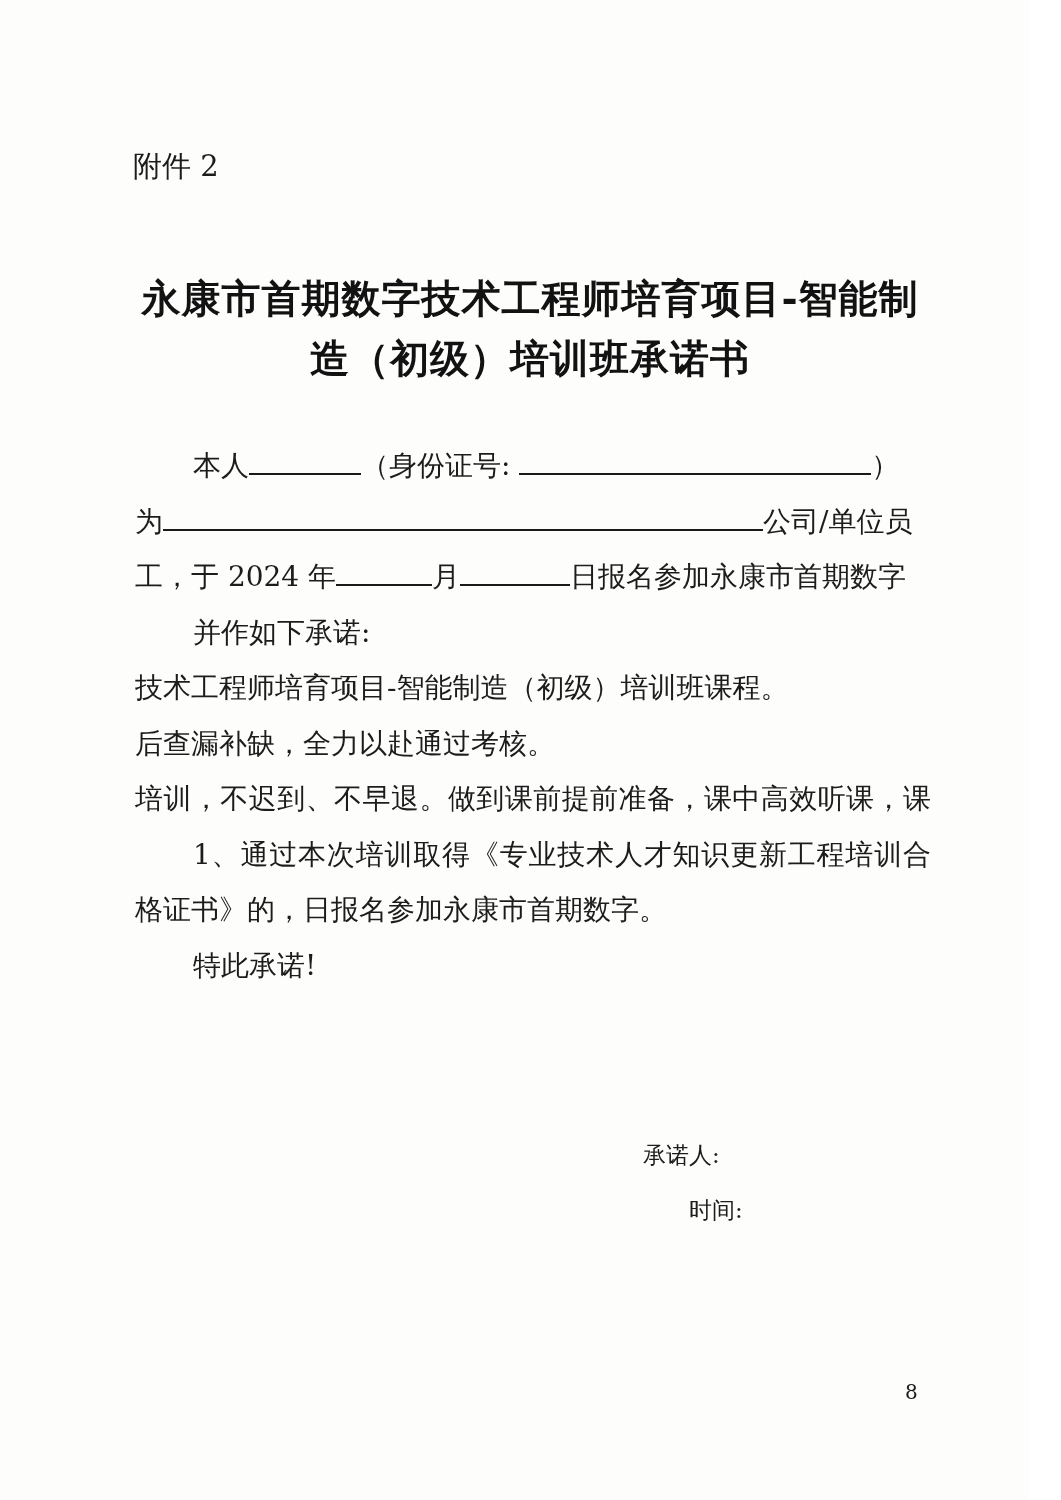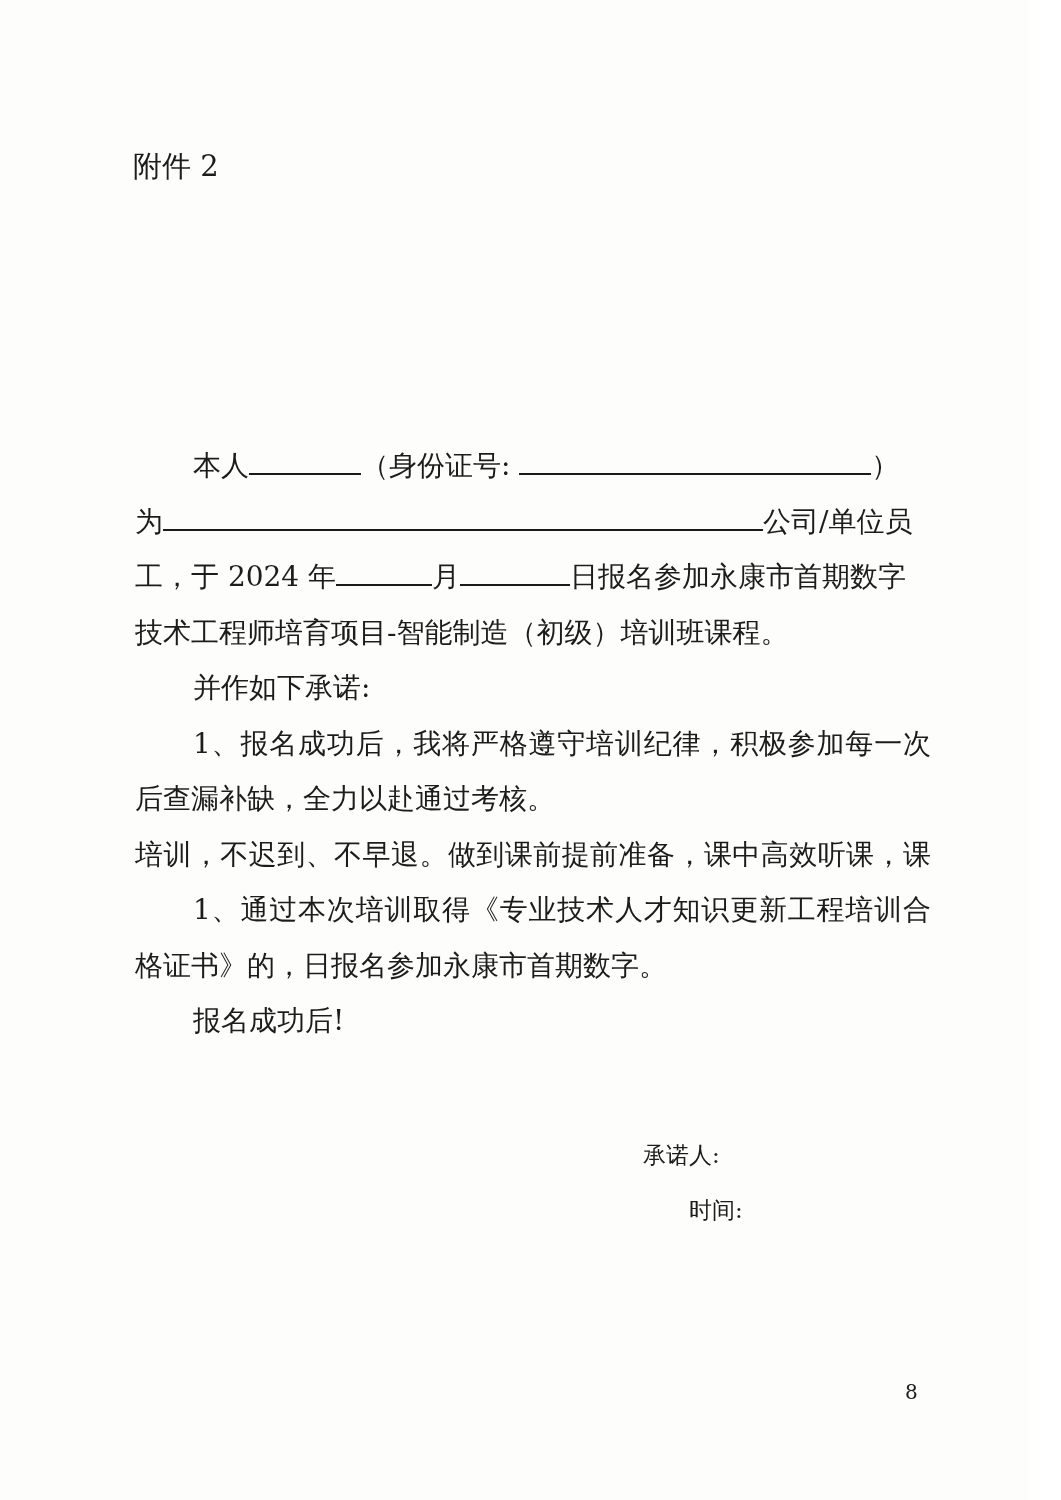--- a/index.html
+++ b/index.html
@@ -48,44 +48,47 @@
     font-size:20px; line-height:24px;
   }
 </style>
 </head>
 <body>
 
 <div class="page">
 
   <div class="attachment">附件 2</div>
 
+  <div class="doc-title">
+    <div>永康市首期数字技术工程师培育项目-智能制</div>
+    <div>造（初级）培训班承诺书</div>
+  </div>
 
   <div class="doc-body">
 
     <div class="ln"><span style="display:inline-block;width:58px"></span><span>本人</span><span class="bl" style="width:112px"></span><span>（身份证号: </span><span class="bl" style="width:352px"></span><span>）</span></div>
 
     <div class="ln"><span>为</span><span class="bl" style="width:600px"></span><span>公司/单位员</span></div>
 
     <div class="ln"><span>工，于 2024 年</span><span class="bl" style="width:96px"></span><span>月</span><span class="bl" style="width:110px"></span><span>日报名参加永康市首期数字</span></div>
 
+    <div class="ln ind">并作如下承诺:</div>
+
     <div class="ln">技术工程师培育项目-智能制造（初级）培训班课程。</div>
 
-    <div class="ln ind">并作如下承诺:</div>
-
-    <div class="ln just ind">1、报名成功后，我将严格遵守培训纪律，积极参加每一次</div>
 
     <div class="ln">后查漏补缺，全力以赴通过考核。</div>
 
     <div class="ln just">培训，不迟到、不早退。做到课前提前准备，课中高效听课，课</div>
 
     <div class="ln just ind">1、通过本次培训取得《专业技术人才知识更新工程培训合</div>
 
     <div class="ln">格证书》的，日报名参加永康市首期数字。</div>
 
-    <div class="ln ind">报名成功后!</div>
+    <div class="ln ind">特此承诺!</div>
 
   </div>
 
   <div class="signature">
     <div>承诺人:</div>
     <div class="sig-date">时间:</div>
   </div>
 
   <div class="page-number">8</div>
 

